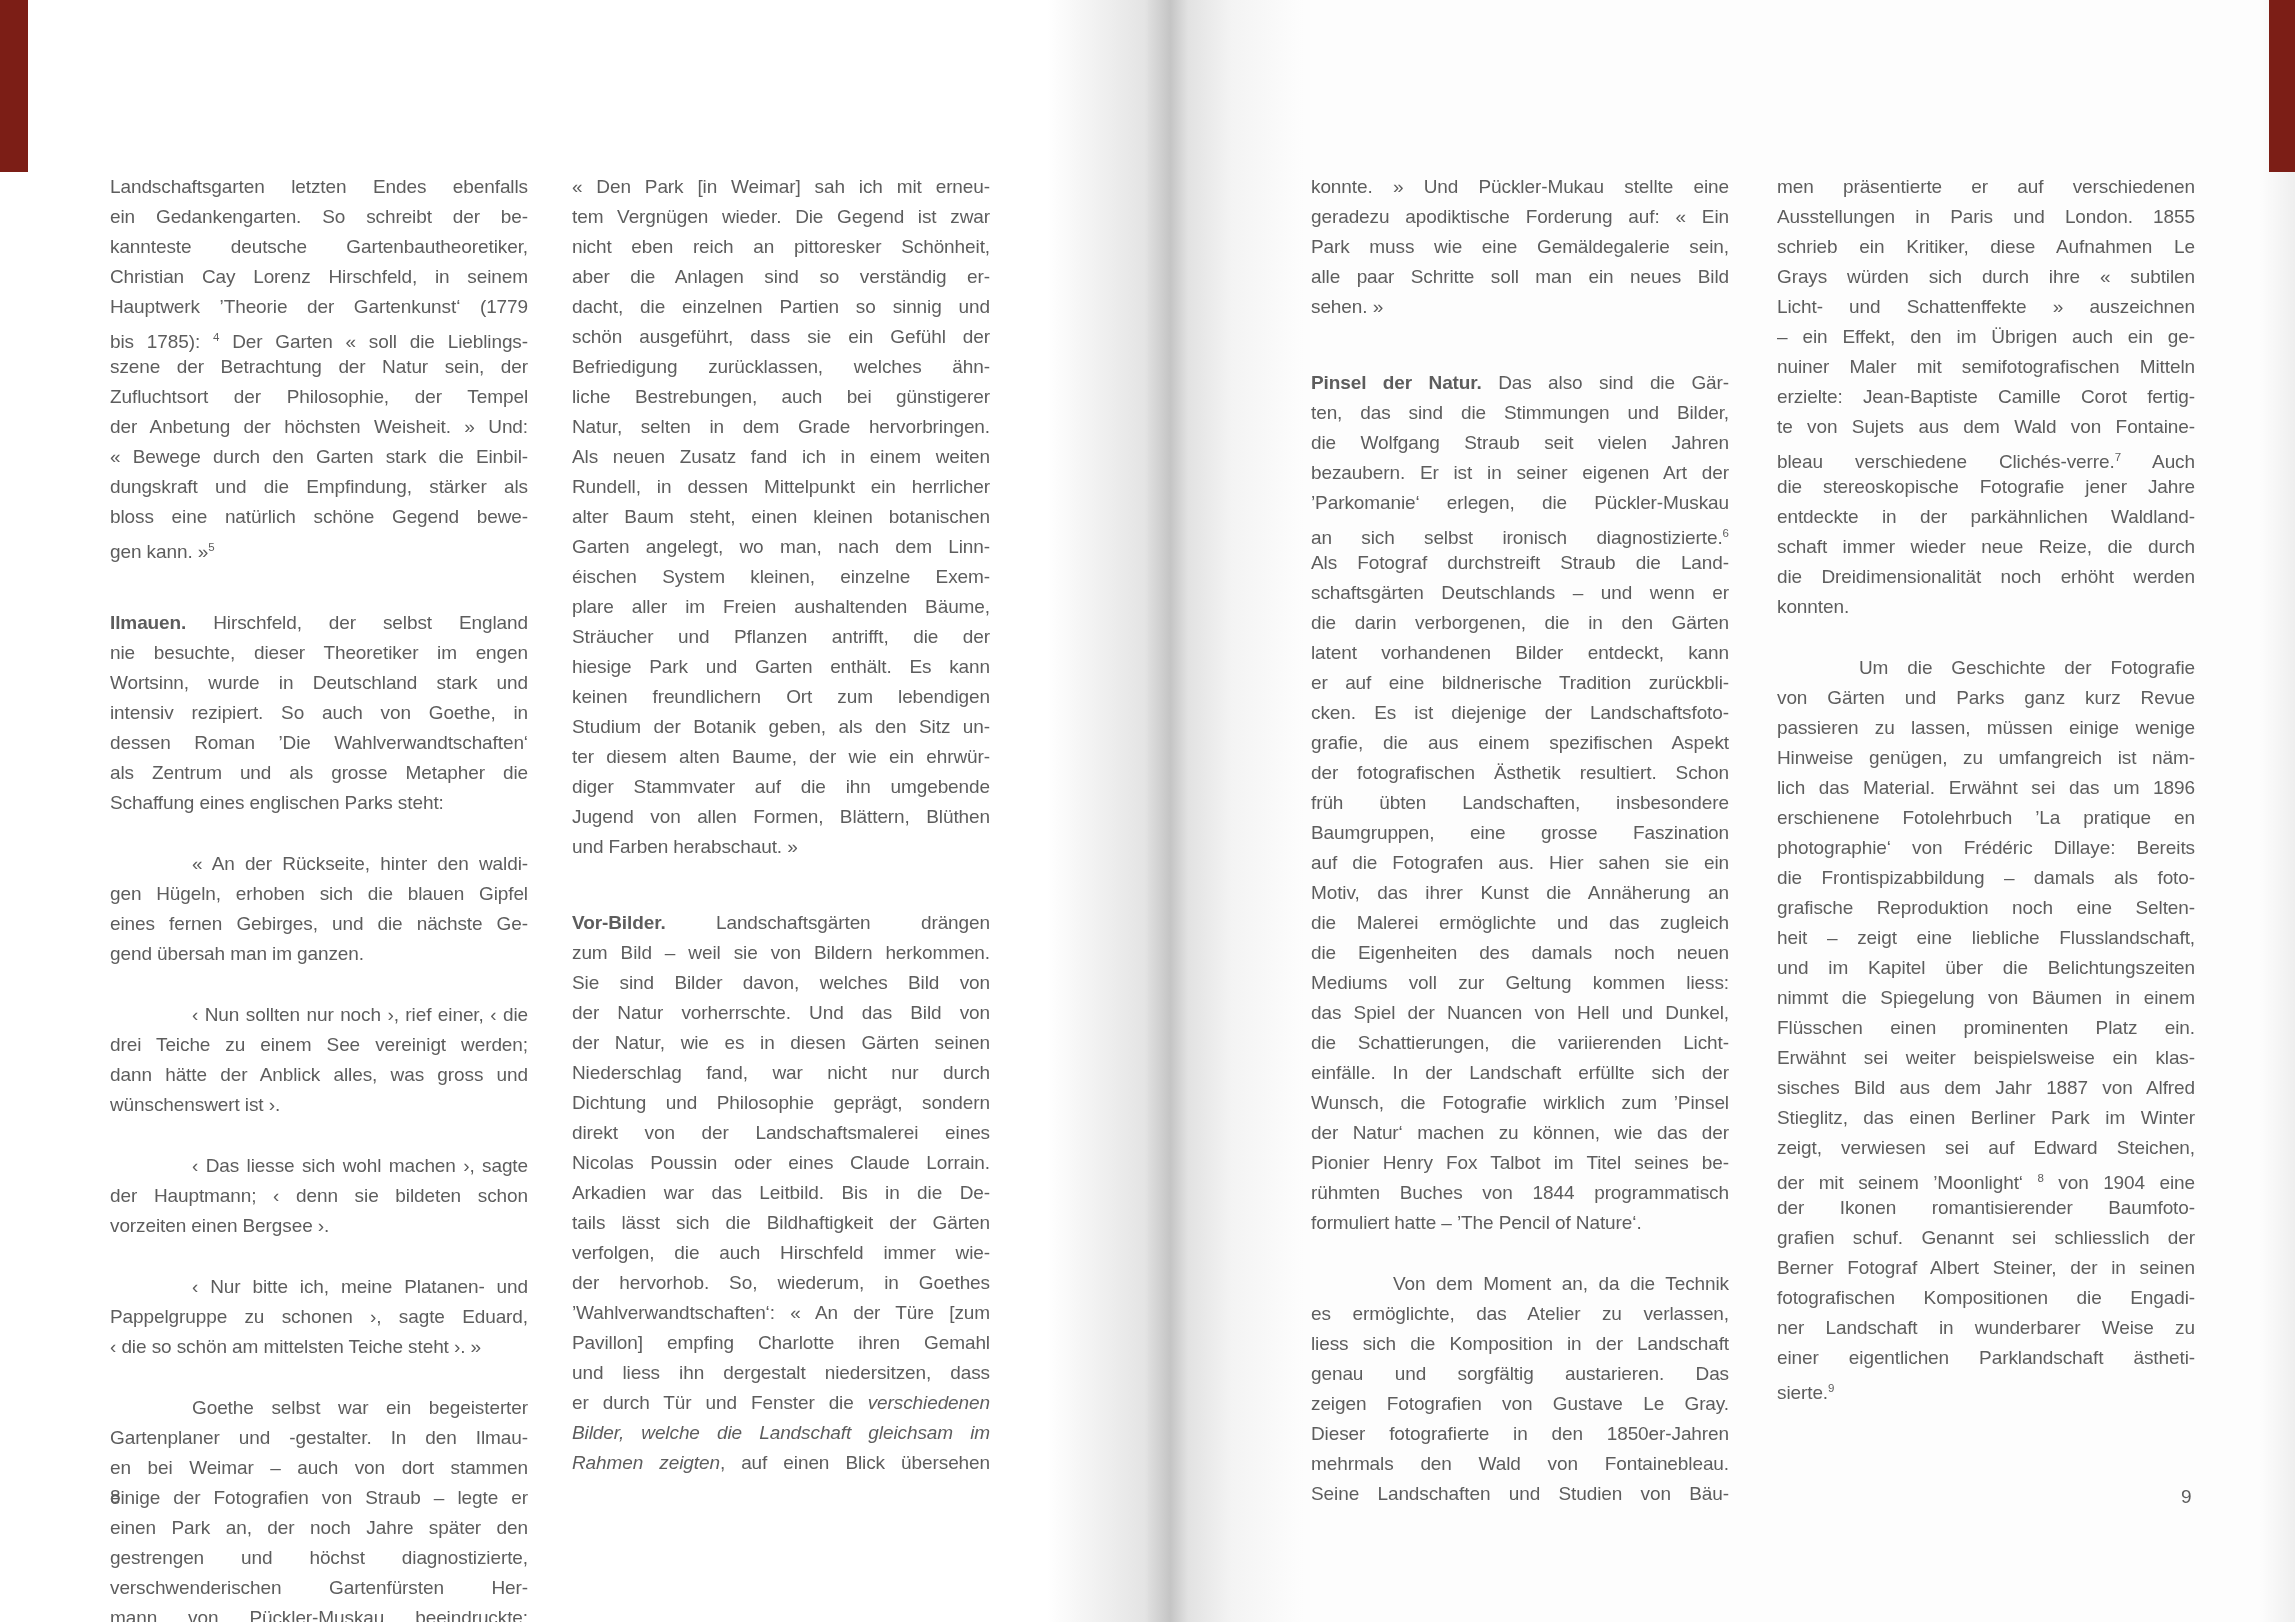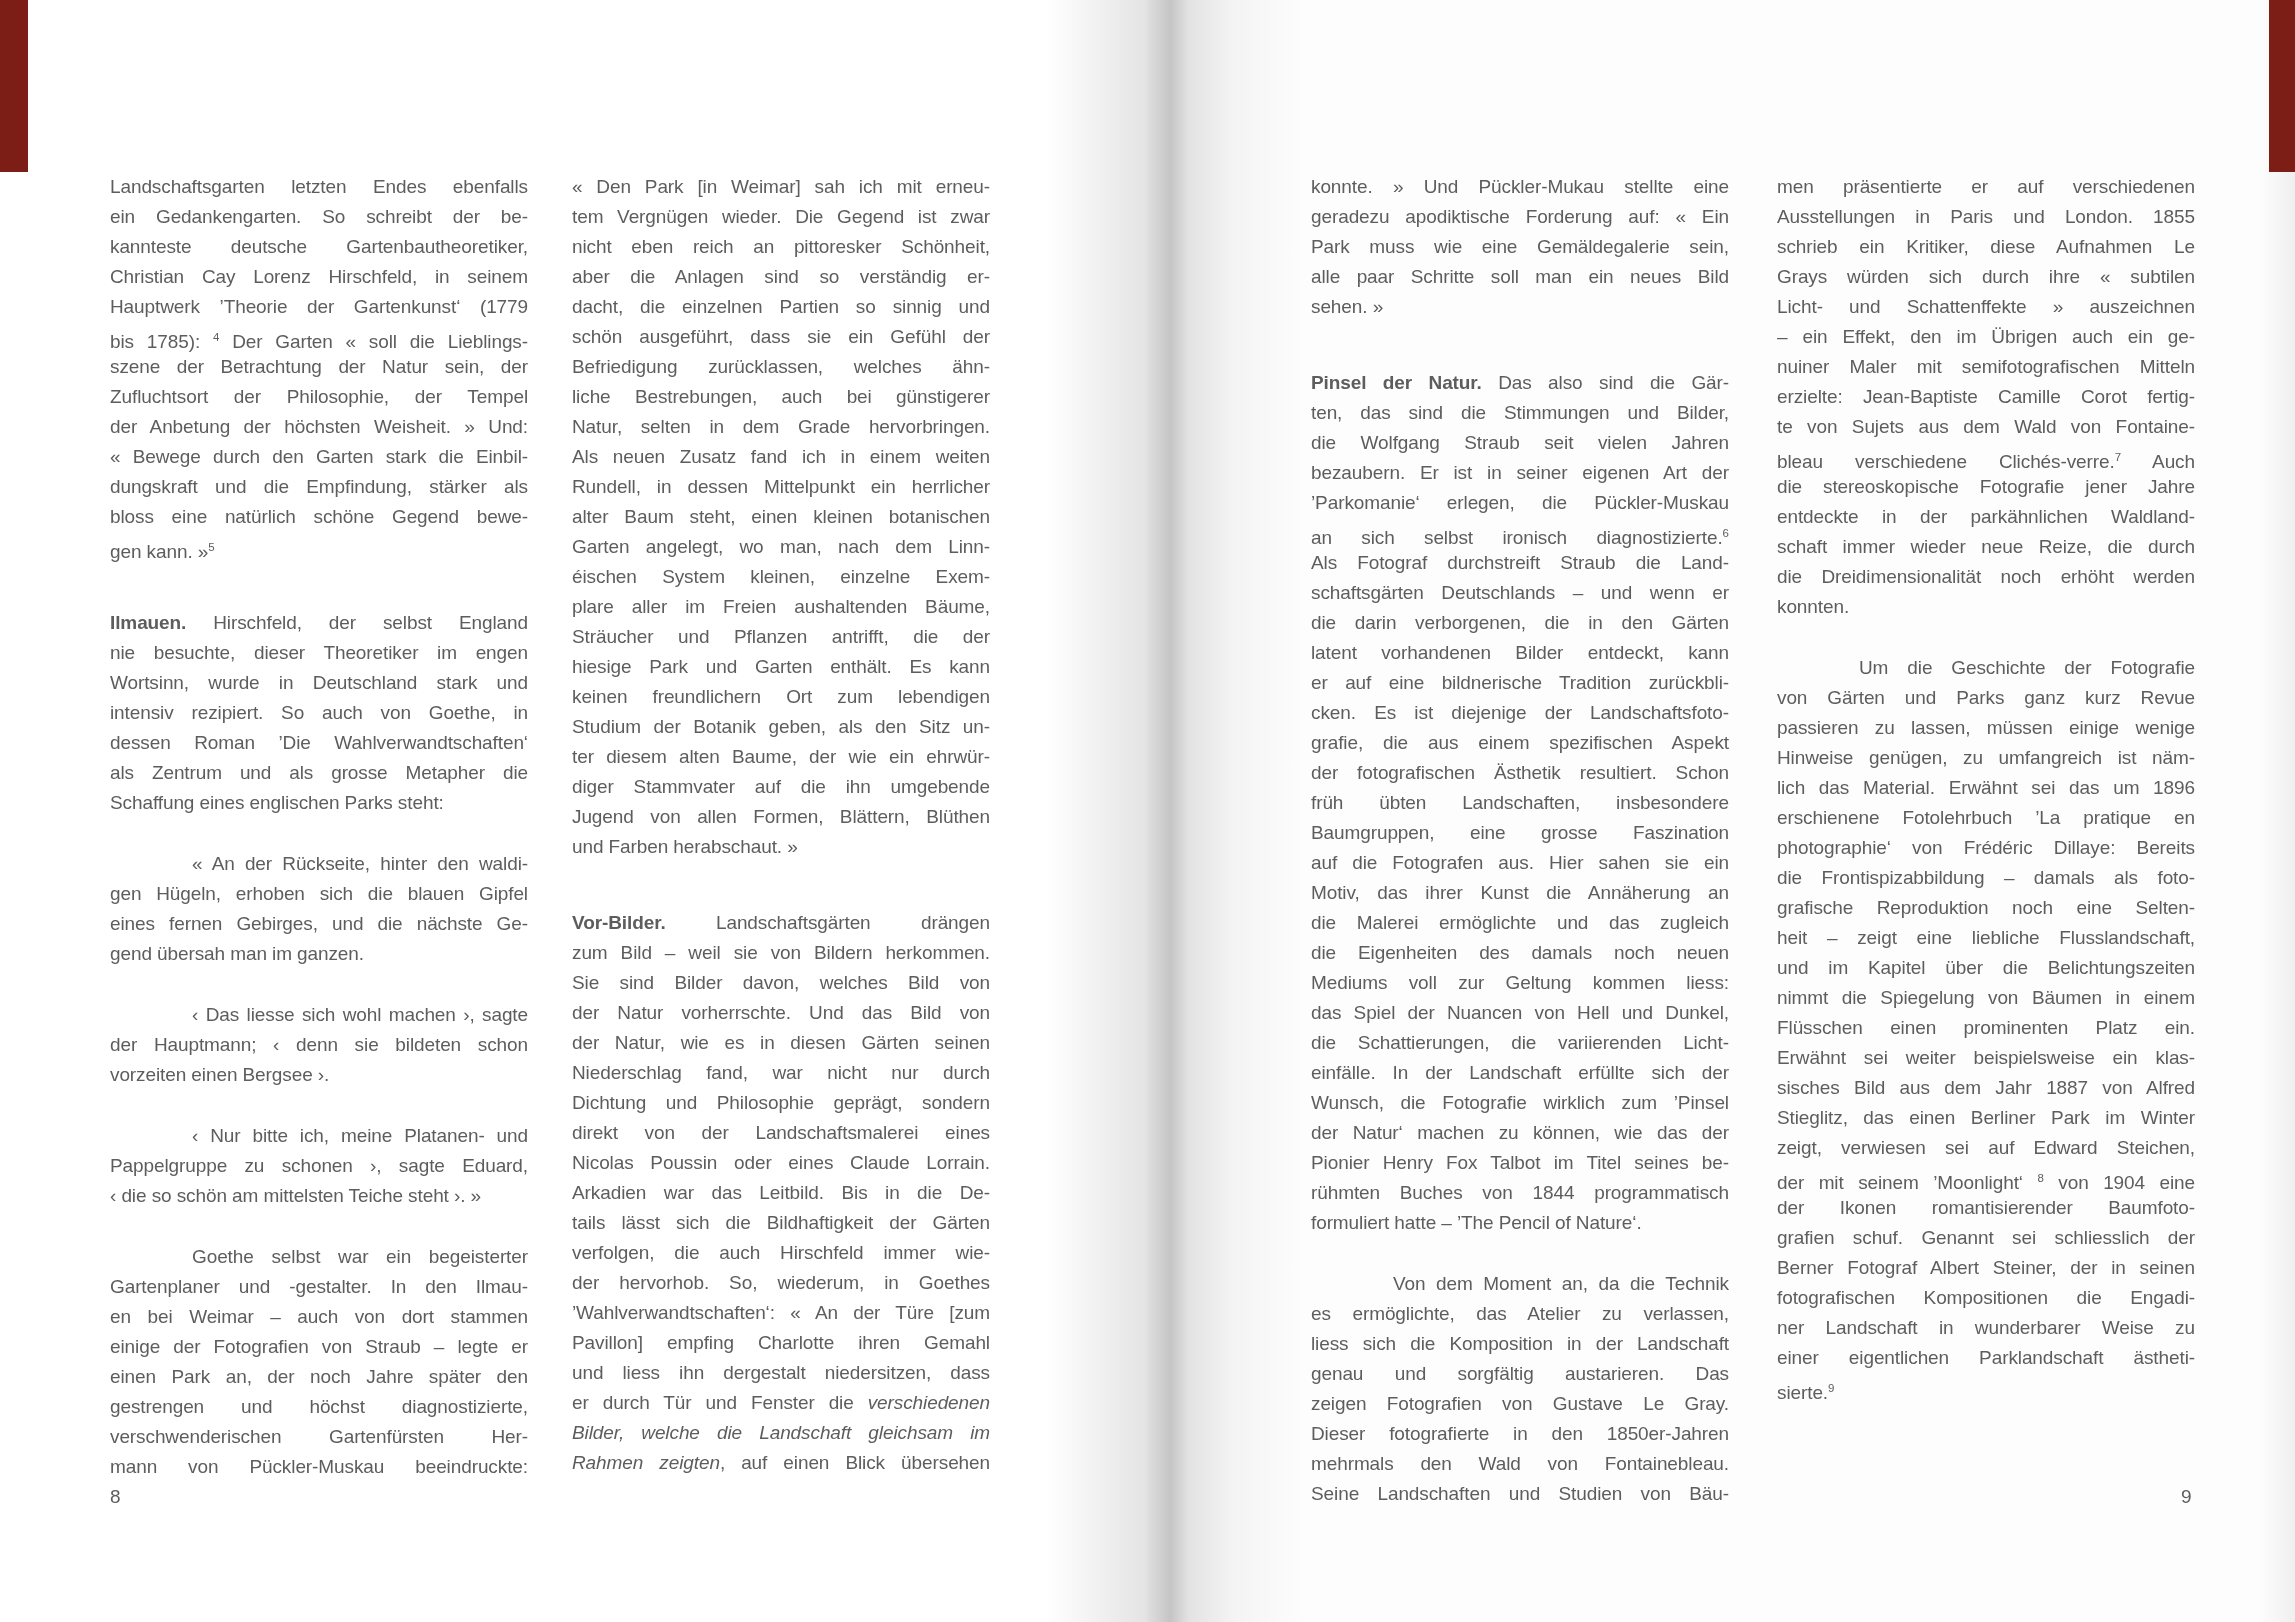--- a/index.html
+++ b/index.html
@@ -92,20 +92,26 @@
         <div class="line"><span class="r">intensiv rezipiert. So auch von Goethe, in</span></div>
         <div class="line"><span class="r">dessen Roman ’Die Wahlverwandtschaften‘</span></div>
         <div class="line"><span class="r">als Zentrum und als grosse Metapher die</span></div>
         <div class="line end"><span class="r">Schaffung eines englischen Parks steht:</span></div>
       </div>
       <div class="para">
         <div class="line in"><span class="r">« An der Rückseite, hinter den waldi-</span></div>
         <div class="line"><span class="r">gen Hügeln, erhoben sich die blauen Gipfel</span></div>
         <div class="line"><span class="r">eines fernen Gebirges, und die nächste Ge-</span></div>
         <div class="line end"><span class="r">gend übersah man im ganzen.</span></div>
+      </div>
+      <div class="para">
+        <div class="line in"><span class="r">‹ Nun sollten nur noch ›, rief einer, ‹ die</span></div>
+        <div class="line"><span class="r">drei Teiche zu einem See vereinigt werden;</span></div>
+        <div class="line"><span class="r">dann hätte der Anblick alles, was gross und</span></div>
+        <div class="line end"><span class="r">wünschenswert ist ›.</span></div>
       </div>
       <div class="para">
         <div class="line in"><span class="r">‹ Das liesse sich wohl machen ›, sagte</span></div>
         <div class="line"><span class="r">der Hauptmann; ‹ denn sie bildeten schon</span></div>
         <div class="line end"><span class="r">vorzeiten einen Bergsee ›.</span></div>
       </div>
       <div class="para">
         <div class="line in"><span class="r">‹ Nur bitte ich, meine Platanen- und</span></div>
         <div class="line"><span class="r">Pappelgruppe zu schonen ›, sagte Eduard,</span></div>
         <div class="line end"><span class="r">‹ die so schön am mittelsten Teiche steht ›. »</span></div>

